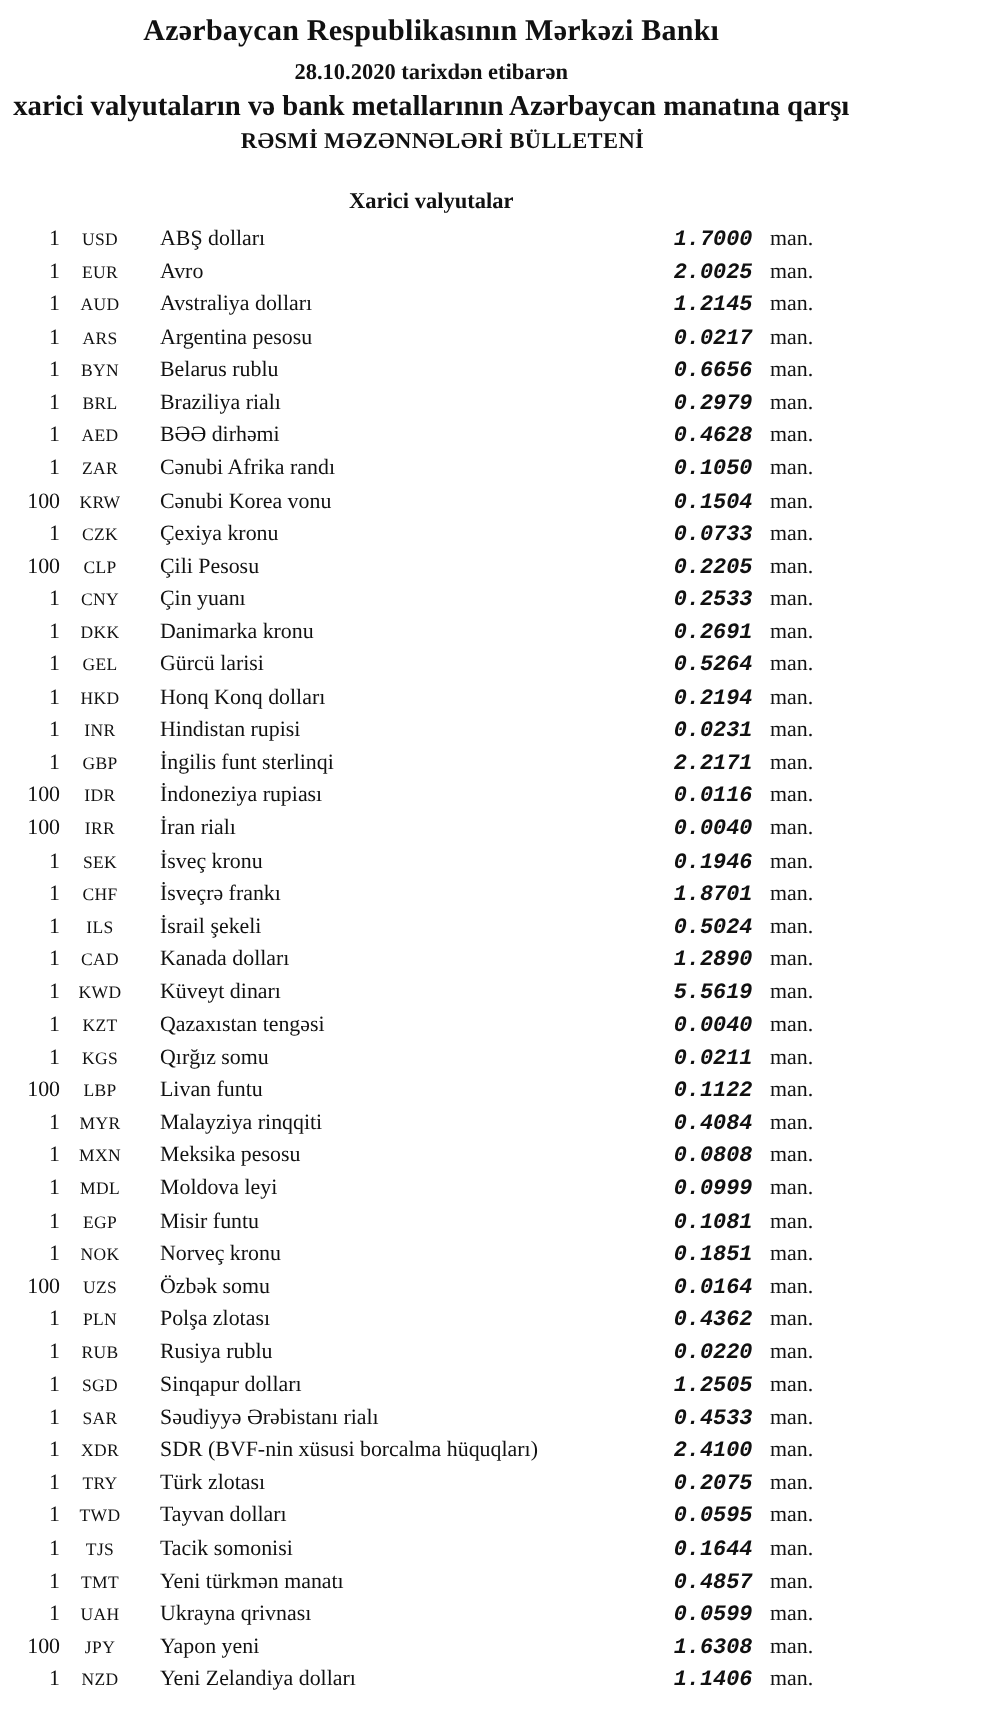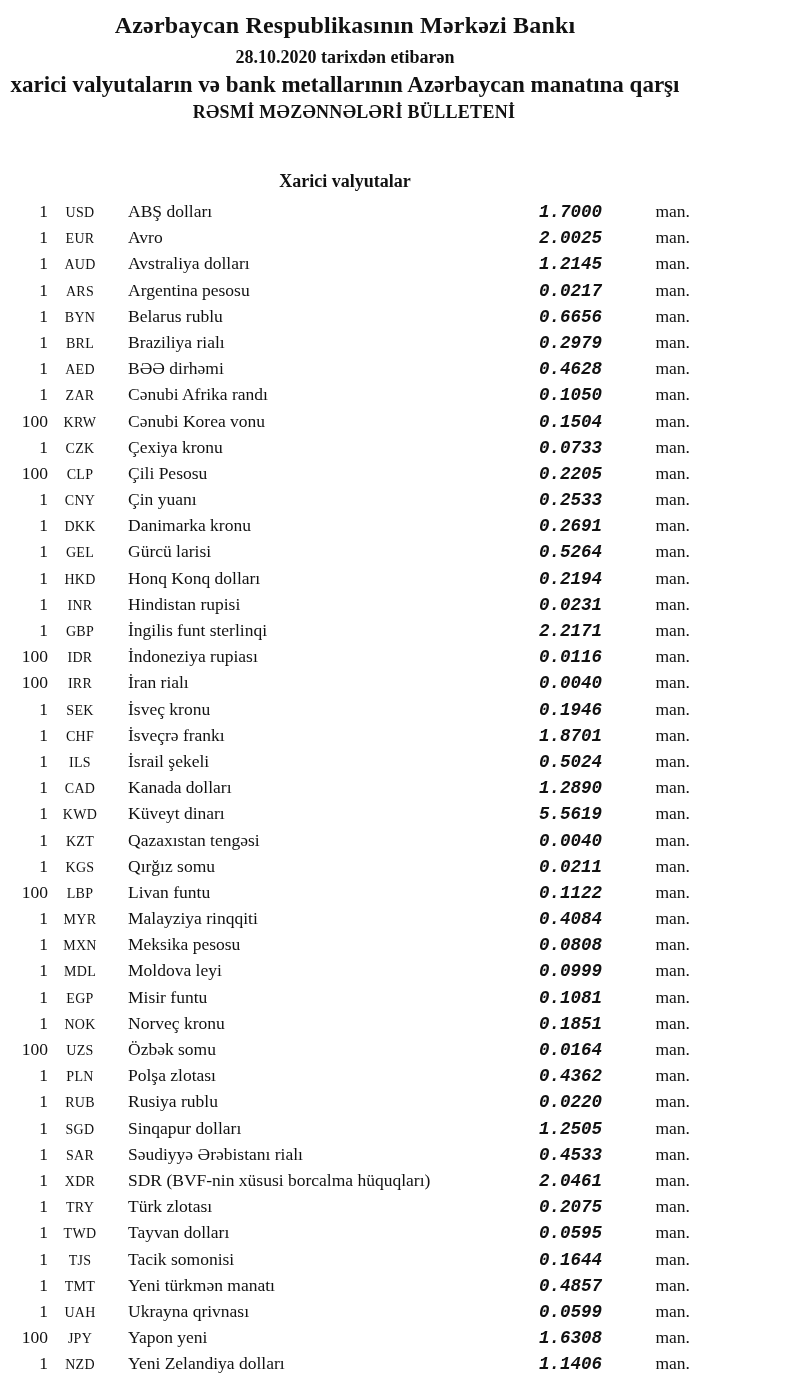--- a/index.html
+++ b/index.html
@@ -41,21 +41,21 @@
     font-size: 18px;
     font-weight: 600;
     line-height: 26px;
     letter-spacing: 0.3px;
     margin-left: 18px;
   }
   .section-title {
     font-size: 18px;
     font-weight: bold;
     text-align: center;
-    margin-top: 45px;
+    margin-top: 24px;
     line-height: 22px;
   }
   .rates {
     margin-top: 6px;
   }
   .row {
     display: grid;
     grid-template-columns: 48px 64px auto 112px 88px;
     align-items: baseline;
     height: 26.2px;
@@ -75,21 +75,20 @@
     white-space: nowrap;
   }
   .rate {
     text-align: right;
     font-weight: bold;
     font-style: italic;
     font-family: Liberation Mono, monospace;
   }
   .unit {
     padding-left: 14px;
-    text-align: right;
   }
 </style>
 </head>
 <body>
 
 <div class="page">
   <div class="header">
     <div class="title">Azərbaycan Respublikasının Mərkəzi Bankı</div>
     <div class="date-line">28.10.2020 tarixdən etibarən</div>
     <div class="subtitle">xarici valyutaların və bank metallarının Azərbaycan manatına qarşı</div>
@@ -392,21 +391,21 @@
     <span class="code">SAR</span>
     <span class="name">Səudiyyə Ərəbistanı rialı</span>
     <span class="rate">0.4533</span>
     <span class="unit">man.</span>
   </div>
 
   <div class="row">
     <span class="qty">1</span>
     <span class="code">XDR</span>
     <span class="name">SDR (BVF-nin xüsusi borcalma hüquqları)</span>
-    <span class="rate">2.0461</span>
+    <span class="rate">2.4100</span>
     <span class="unit">man.</span>
   </div>
 
   <div class="row">
     <span class="qty">1</span>
     <span class="code">TRY</span>
     <span class="name">Türk zlotası</span>
     <span class="rate">0.2075</span>
     <span class="unit">man.</span>
   </div>

